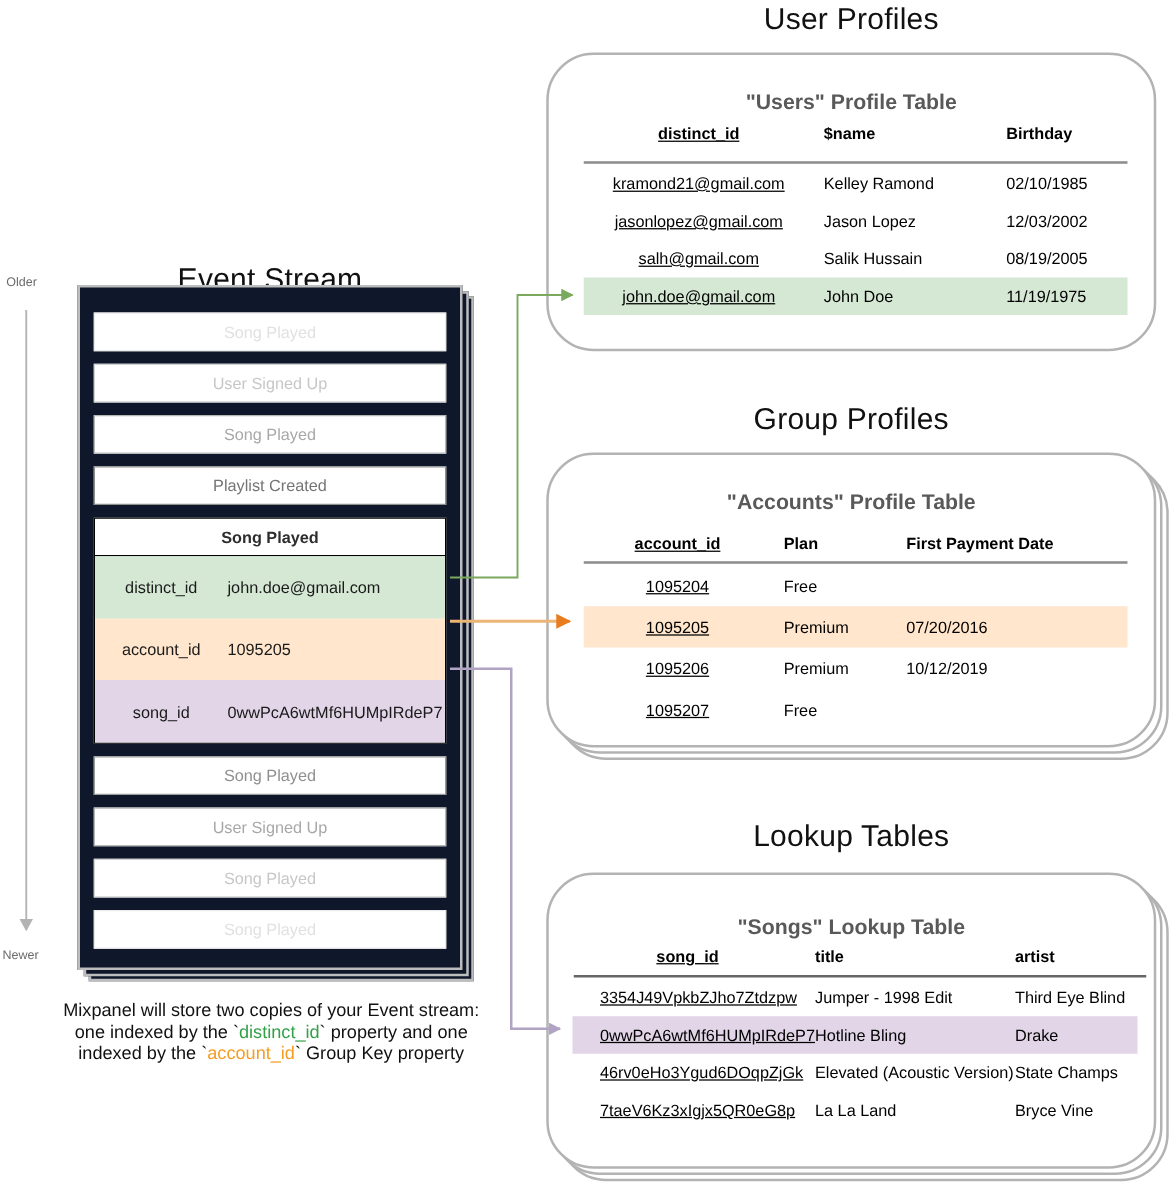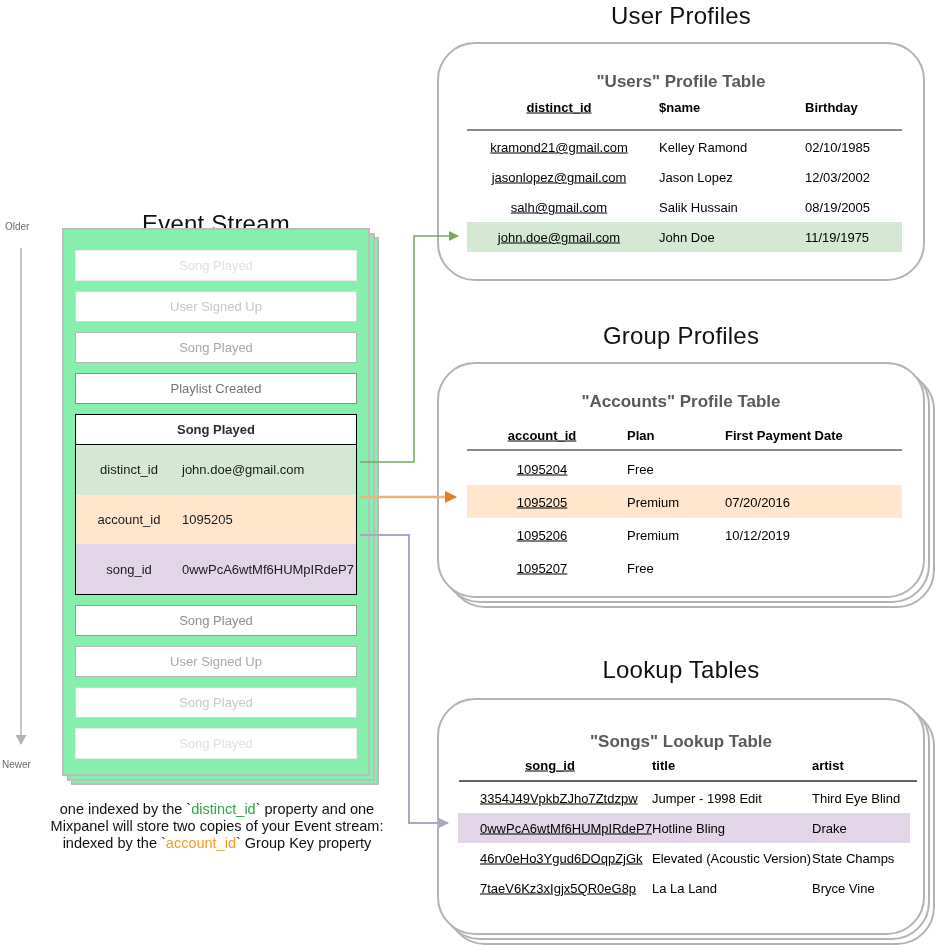--- a/index.html
+++ b/index.html
@@ -2,21 +2,21 @@
 <html><head>
 <meta charset="utf-8">
 <style>
   * { margin:0; padding:0; box-sizing:border-box; }
   body { background:#fff; font-family:"Liberation Sans", "DejaVu Sans", sans-serif; }
   #canvas { position:relative; width:941px; height:951px; background:#ffffff; overflow:hidden; }
 
   .section-title { position:absolute; text-align:center; font-size:24px; color:#111; letter-spacing:0.2px; }
 
   
-  .es-stack-layer { position:absolute; width:308px; height:548px; border:2px solid #bdbdbd; background:#86efac; }
+  .es-stack-layer { position:absolute; width:308px; height:548px; border:2px solid #bdbdbd; background:#0f172a; }
   #es-layer2 { left:71px; top:237px; z-index:0; }
   #es-layer1 { left:67px; top:233px; z-index:1; }
   #es-main   { left:62px; top:228px; z-index:2; padding:20px 11px 0 11px; display:flex; flex-direction:column; gap:10px; }
 
   .event-box { height:31px; border:1.5px solid; display:flex; align-items:center; justify-content:center;
                font-size:13px; background:#fff; flex:0 0 auto; }
   .f1  { border-color:#eaeaea; color:#e1e1e1; }
   .f2  { border-color:#d3d3d3; color:#c7c7c7; }
   .f3  { border-color:#b6b6b6; color:#a8a8a8; }
   .f4  { border-color:#8f8f8f; color:#757575; }
@@ -223,22 +223,22 @@
       <span class="t-cell c3">State Champs</span>
     </div>
     <div class="t-row" style="top:173px;">
       <span class="t-cell u-line c1">7taeV6Kz3xIgjx5QR0eG8p</span>
       <span class="t-cell c2">La La Land</span>
       <span class="t-cell c3">Bryce Vine</span>
     </div>
   </div>
 
   <div id="caption">
+    <div>Mixpanel will store two copies of your Event stream:</div>
     <div><span>one indexed by the `</span><span class="kw-green">distinct_id</span><span>` property and one</span></div>
-    <div>Mixpanel will store two copies of your Event stream:</div>
     <div><span>indexed by the `</span><span class="kw-orange">account_id</span><span>` Group Key property</span></div>
   </div>
 
   <svg id="connector-svg" width="941" height="951" viewBox="0 0 941 951">
     <defs>
       <marker id="headGreen" markerUnits="userSpaceOnUse" markerWidth="10" markerHeight="10" refX="9" refY="5" orient="auto">
         <path d="M0,0 L10,5 L0,10 Z" fill="#7aa85c"></path>
       </marker>
       <marker id="headOrange" markerUnits="userSpaceOnUse" markerWidth="12" markerHeight="12" refX="11" refY="6" orient="auto">
         <path d="M0,0 L12,6 L0,12 Z" fill="#e87c1f"></path>

